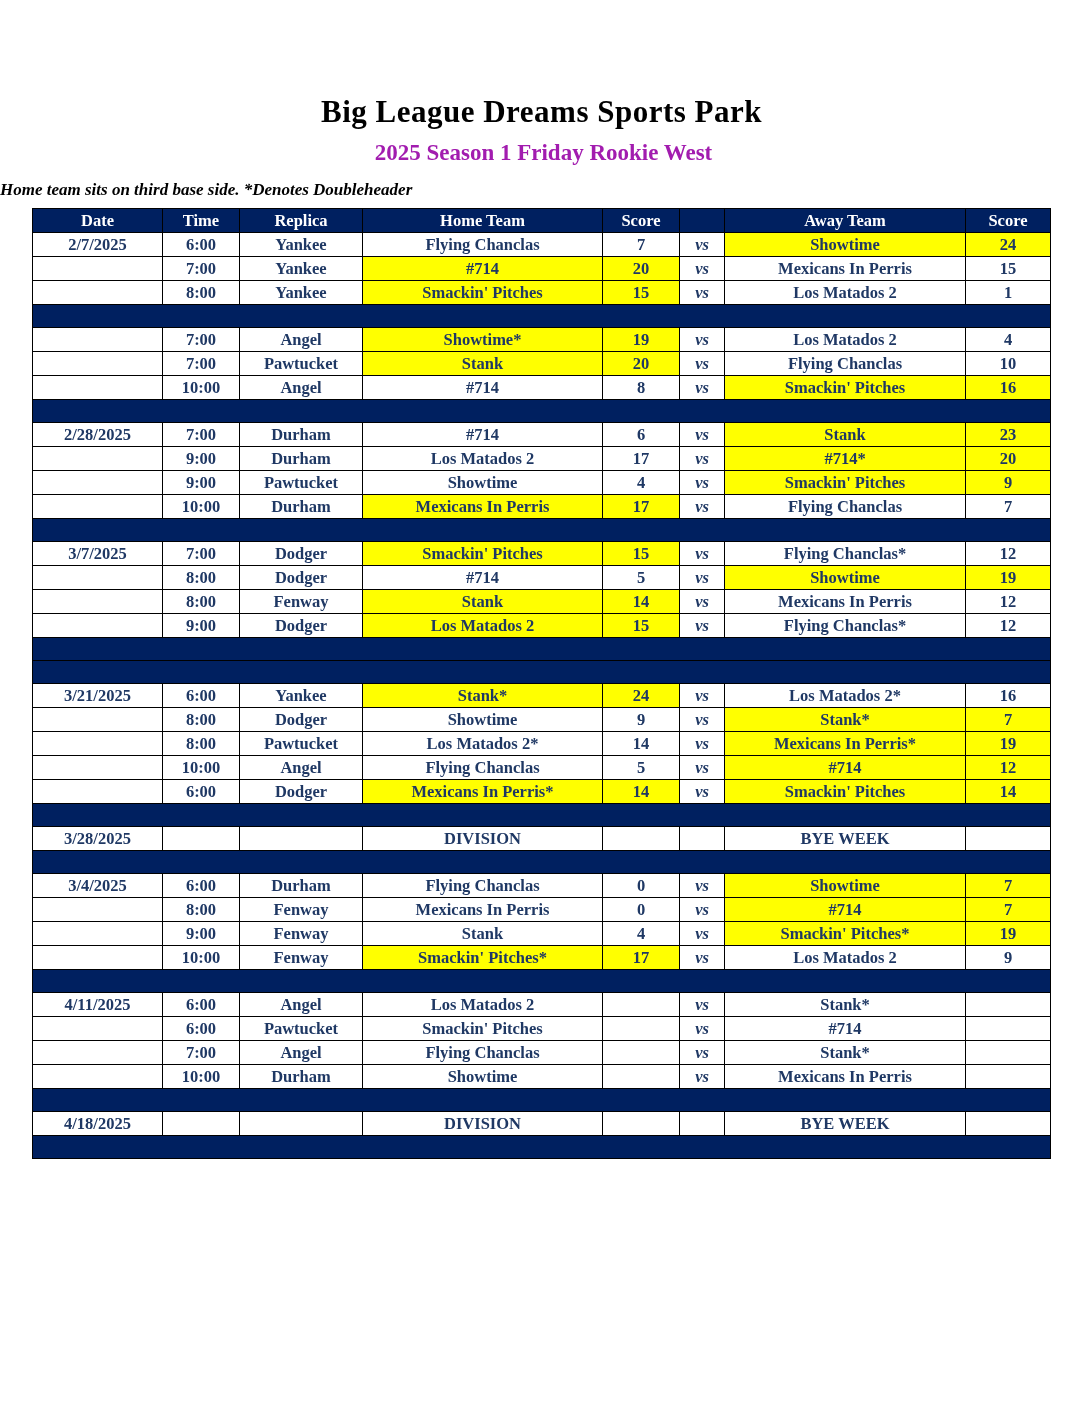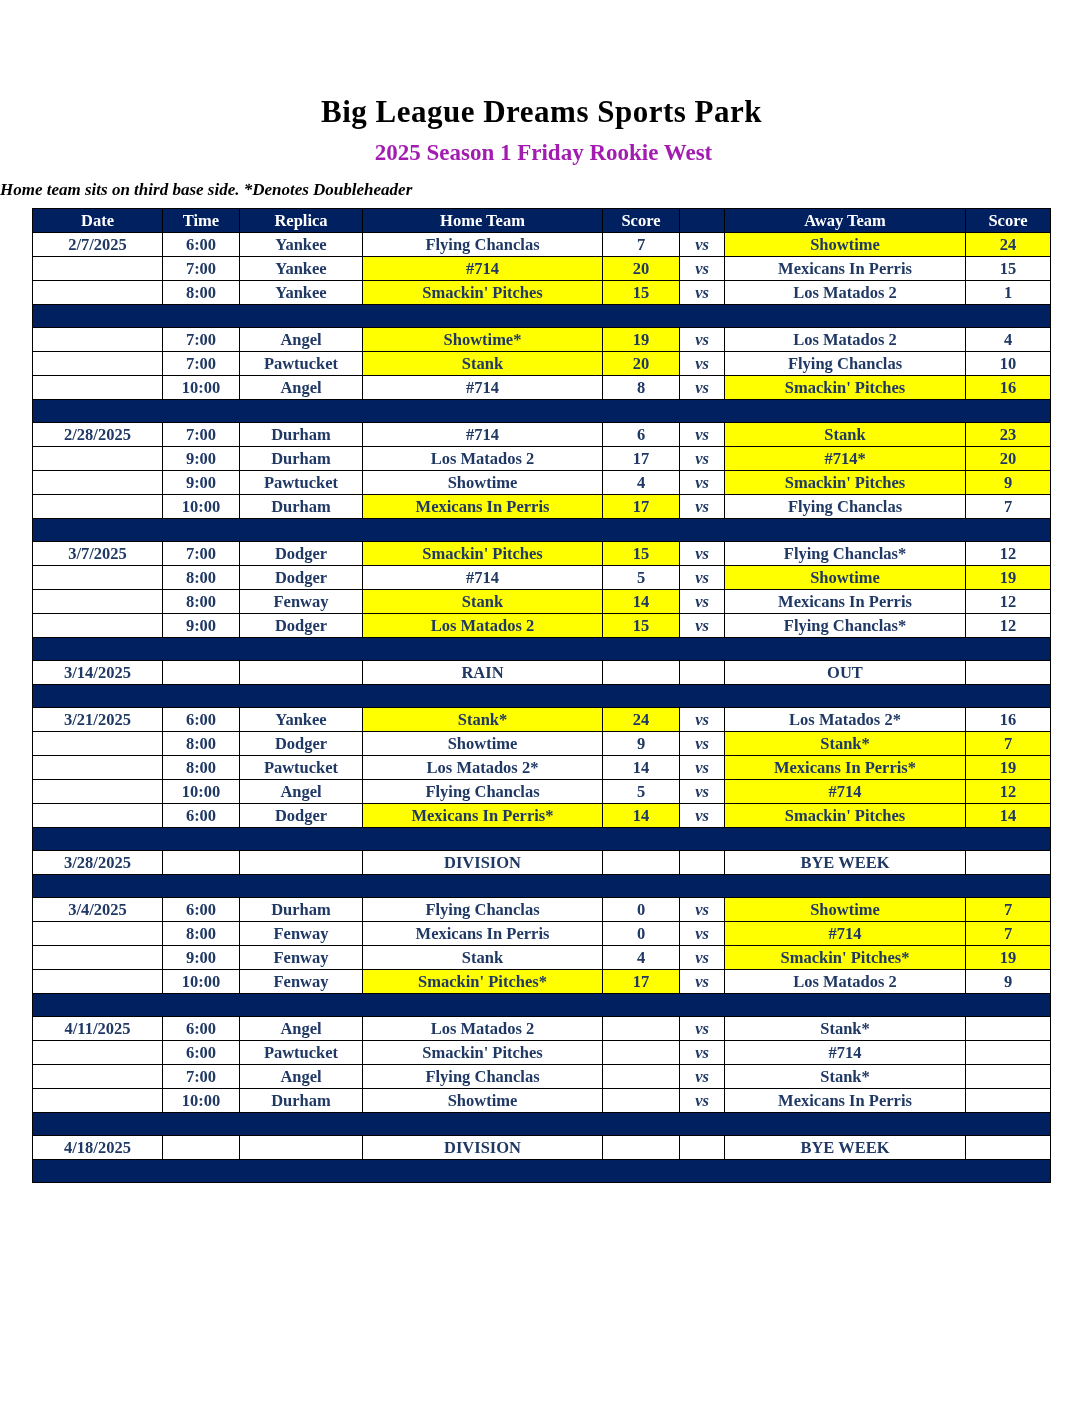--- a/index.html
+++ b/index.html
@@ -255,30 +255,20 @@
           <td>Dodger</td>
           <td class="hl">Los Matados 2</td>
           <td class="hl">15</td>
           <td class="vs">vs</td>
           <td>Flying Chanclas*</td>
           <td>12</td>
         </tr>
         <tr class="sep-row">
           <td colspan="8"></td>
         </tr>
-        <tr>
-          <td>3/14/2025</td>
-          <td></td>
-          <td></td>
-          <td>RAIN</td>
-          <td></td>
-          <td class="vs"></td>
-          <td>OUT</td>
-          <td></td>
-        </tr>
         <tr class="sep-row">
           <td colspan="8"></td>
         </tr>
         <tr>
           <td>3/21/2025</td>
           <td>6:00</td>
           <td>Yankee</td>
           <td class="hl">Stank*</td>
           <td class="hl">24</td>
           <td class="vs">vs</td>

